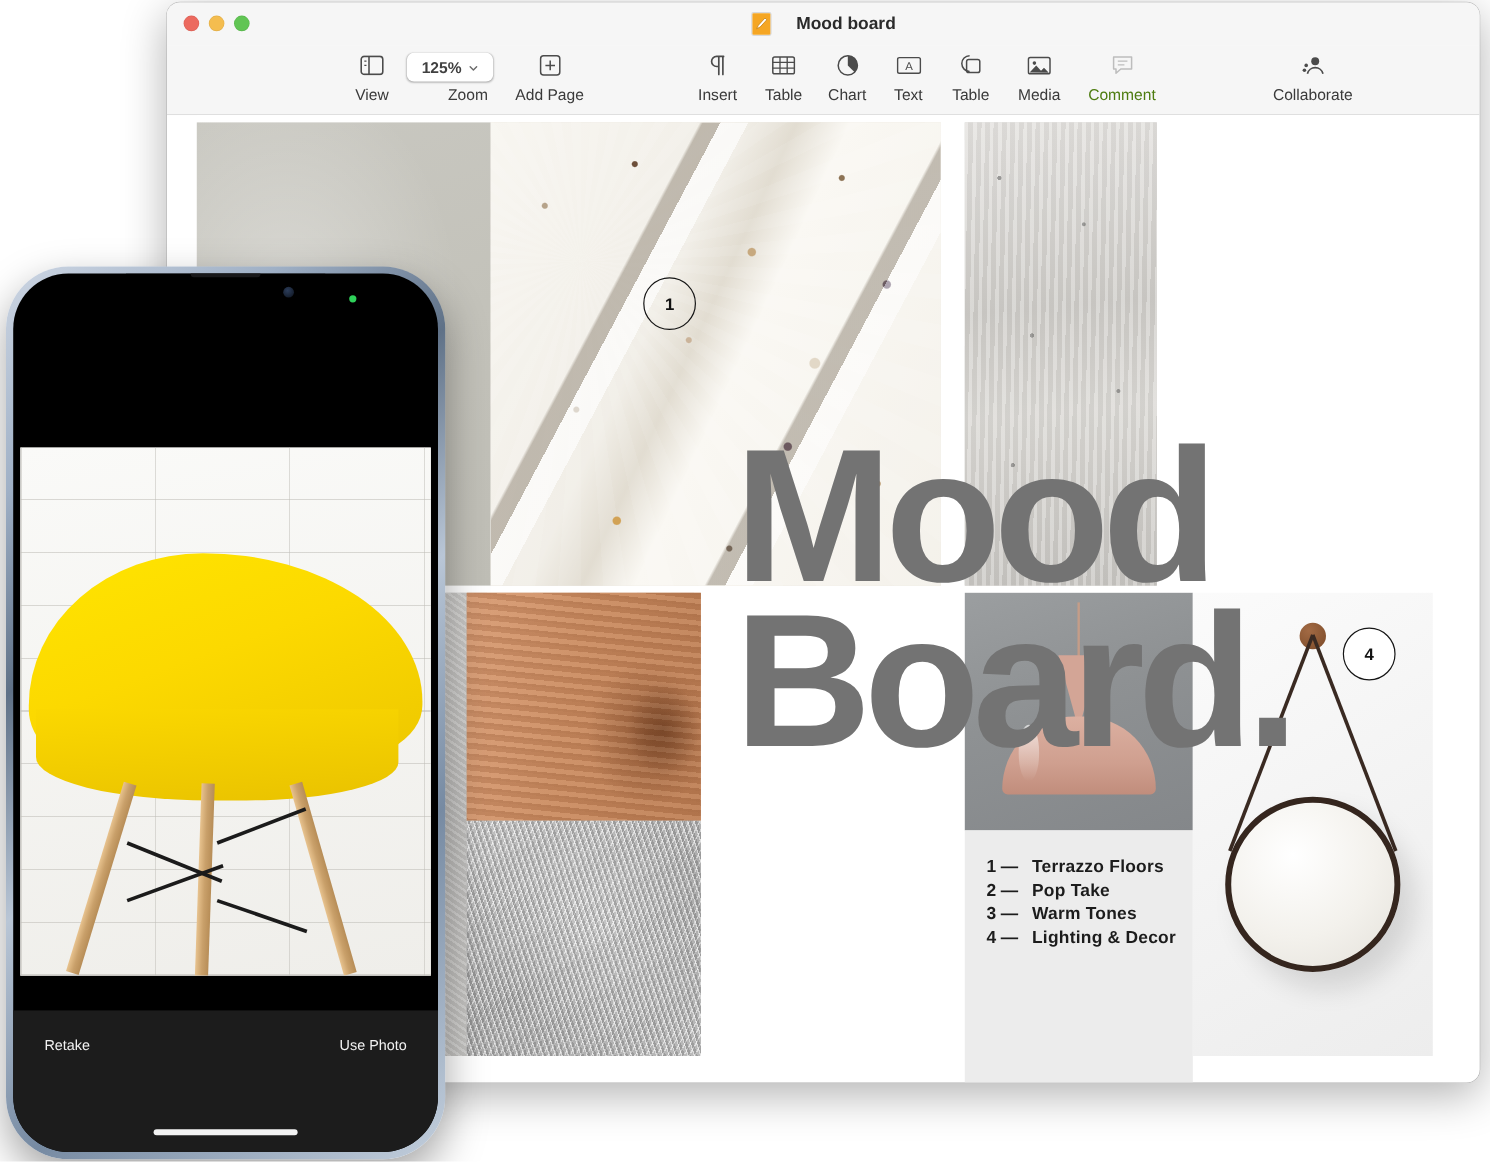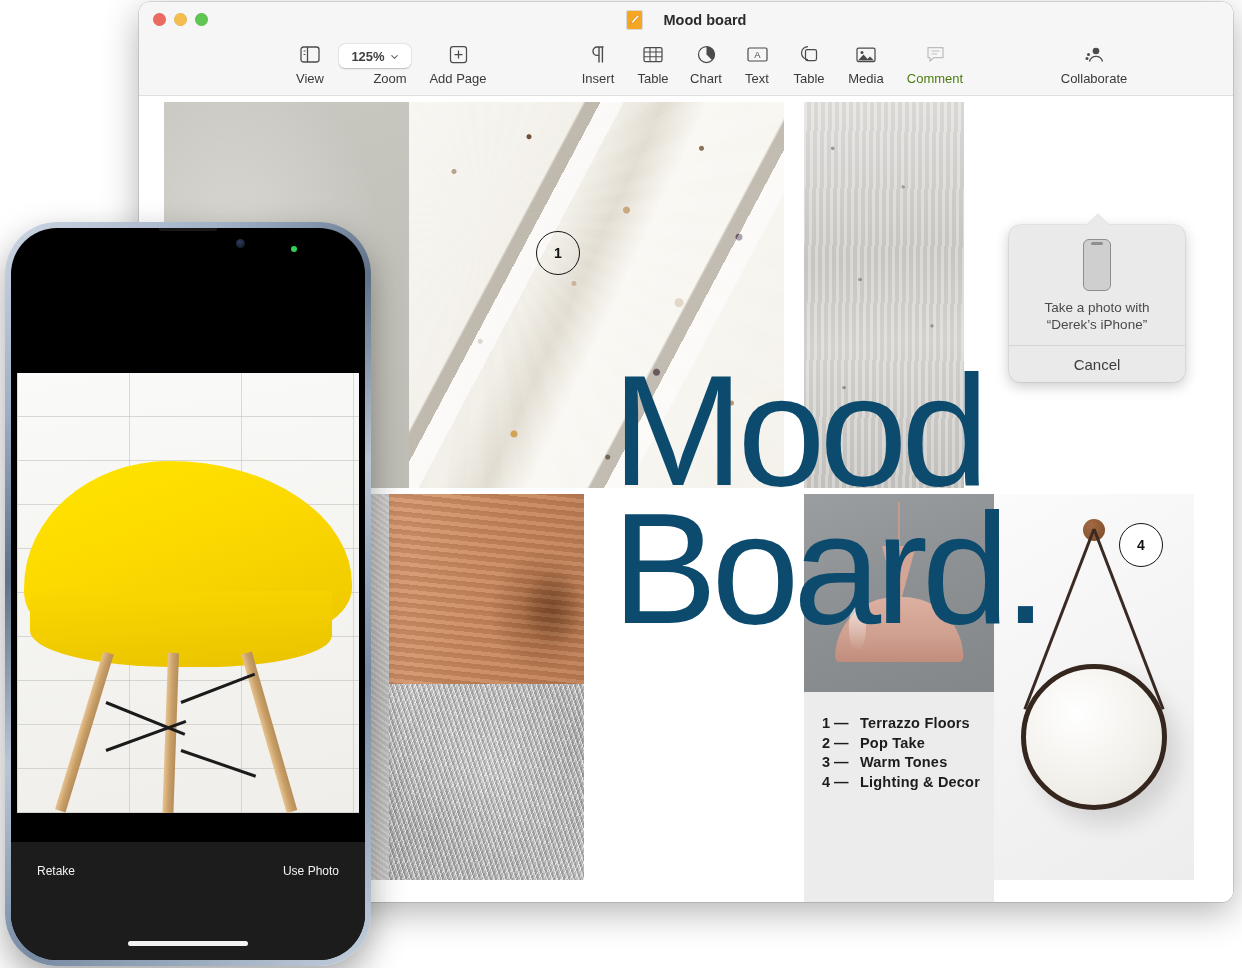--- a/index.html
+++ b/index.html
@@ -248,25 +248,25 @@
     line-height: 19.5px; letter-spacing: .2px;
   }
   .legend .row { white-space: nowrap; }
   .legend .num { display:inline-block; width: 12px; }
   .legend .dash { display:inline-block; width: 26px; color:#1c1c1c; }
 
   
   .mood-type {
     position: absolute; left: 448px; top: 265px;
     font-family: "Liberation Sans", sans-serif;
-    font-weight: normal;
+    font-weight: bold;
     font-size: 158px;
     line-height: 138px;
     letter-spacing: -6px;
-    color: #0c4a6e;
+    color: #737373;
     white-space: pre;
     pointer-events: none;
   }
 
   
   .badge {
     position: absolute;
     width: 44px; height: 44px; border-radius: 50%;
     border: 1.6px solid #151515;
     background: transparent;
@@ -606,34 +606,20 @@
           <span>1</span>
         </div>
 
         <div class="badge filled" style="left:955px; top:427px;">
           <span>4</span>
         </div>
       </div>
     </div>
   </div>
 
-  <div class="popover">
-    <div class="arrow"></div>
-    <div class="pop-body">
-      <div class="phone-glyph"></div>
-      <div class="pop-text">
-        <div>Take a photo with</div>
-        <div>“Derek’s iPhone”</div>
-      </div>
-    </div>
-    <div class="pop-divider"></div>
-    <div class="pop-cancel">
-      <span>Cancel</span>
-    </div>
-  </div>
 
   <div class="iphone">
     <div class="iphone-inner">
       <div class="notch">
         <div class="speaker"></div>
         <div class="cam"></div>
       </div>
       <div class="green-dot"></div>
 
       <div class="cam-photo">

